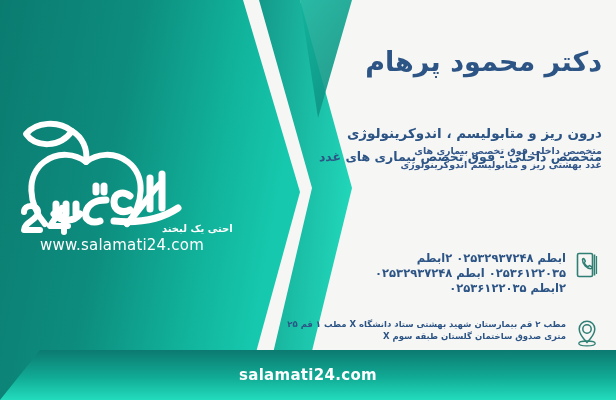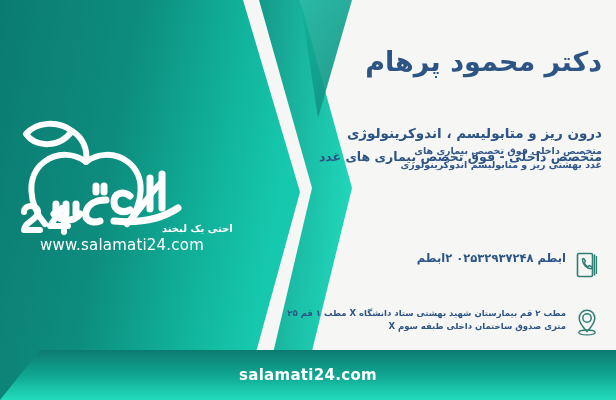--- a/index.html
+++ b/index.html
@@ -179,35 +179,37 @@
             <line x1="20.5" y1="4" x2="20.5" y2="22" stroke="#2f7f74" stroke-width="1.2"></line>
             <path d="M6.5,7.5 C6.5,6.6 7.6,6.2 8.1,7 L9.1,8.7 C9.4,9.2 9.2,9.7 8.8,10
                      C8.3,10.4 8.2,10.9 8.6,11.6 C9.3,12.9 10.3,13.9 11.4,14.4
                      C12,14.7 12.5,14.5 12.8,14.1 C13.1,13.7 13.6,13.5 14.1,13.8
                      L15.8,14.9 C16.5,15.4 16.2,16.5 15.3,16.6
                      C11,17 6.3,12.1 6.5,7.5 Z" fill="none" stroke="#2f7f74" stroke-width="1.5" stroke-linejoin="round"></path>
           </svg>
         </div>
         <div class="c-lines">
           <div class="c-line">ابطم ۰۲۵۳۲۹۳۷۲۴۸ ۲ابطم</div>
+          <div class="c-line">۰۲۵۳۶۱۲۲۰۳۵ ابطم ۰۲۵۳۲۹۳۷۲۴۸</div>
+          <div class="c-line">۲ابطم ۰۲۵۳۶۱۲۲۰۳۵</div>
         </div>
       </div>
 
       <div class="contact-row" id="addr-block">
         <div class="c-icon">
           <svg width="24" height="28" viewBox="0 0 24 28" xmlns="http://www.w3.org/2000/svg">
             <path d="M12,2.2 C7.6,2.2 4.2,5.6 4.2,10 C4.2,15.5 12,23.5 12,23.5
                      C12,23.5 19.8,15.5 19.8,10 C19.8,5.6 16.4,2.2 12,2.2 Z" fill="none" stroke="#2f7f74" stroke-width="1.5"></path>
             <circle cx="12" cy="10" r="4.2" fill="none" stroke="#2f7f74" stroke-width="1.5"></circle>
             <ellipse cx="12" cy="24.4" rx="8.2" ry="2.4" fill="none" stroke="#2f7f74" stroke-width="1.3"></ellipse>
           </svg>
         </div>
         <div class="c-lines">
           <div class="c-line">مطب ۲ قم بیمارستان شهید بهشتی ستاد دانشگاه X مطب ۱ قم ۲۵</div>
-          <div class="c-line">متری صدوق ساختمان داخلی طبقه سوم X</div>
+          <div class="c-line">متری صدوق ساختمان گلستان طبقه سوم X</div>
         </div>
       </div>
 
     </div>
   </div>
 
   <div id="footer">
     <svg viewBox="0 0 616 50" xmlns="http://www.w3.org/2000/svg" preserveAspectRatio="none">
       <path d="M40,0 L616,0 L616,50 L0,50 Z" fill="url(#gFooter)"></path>
     </svg>

